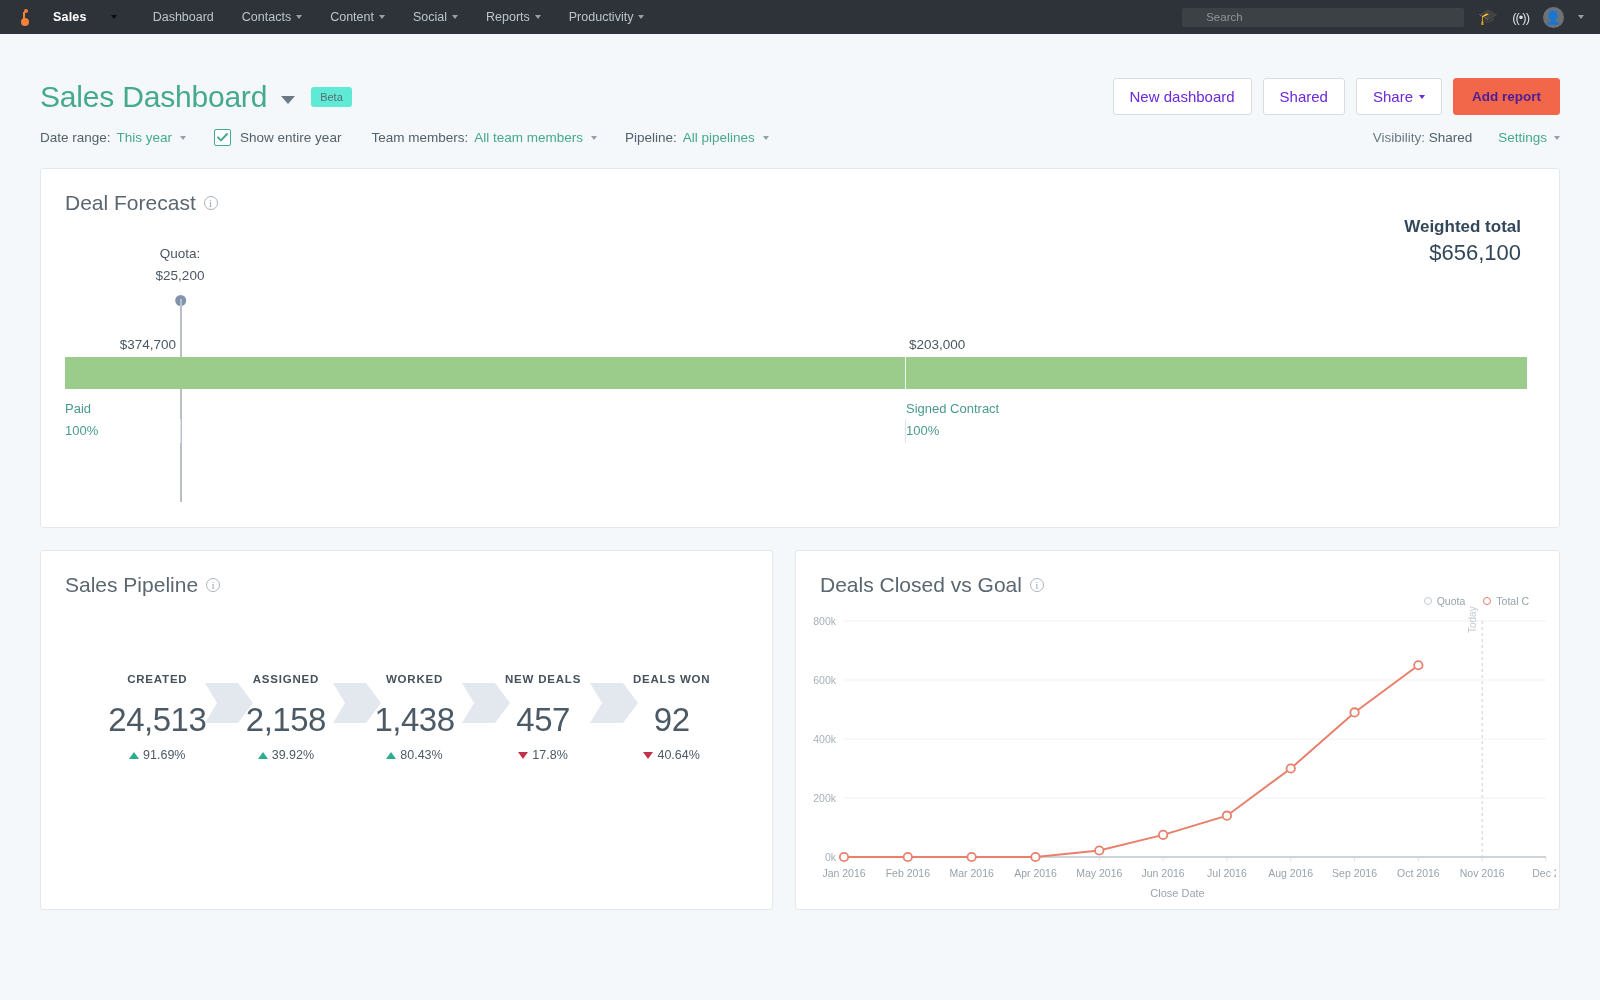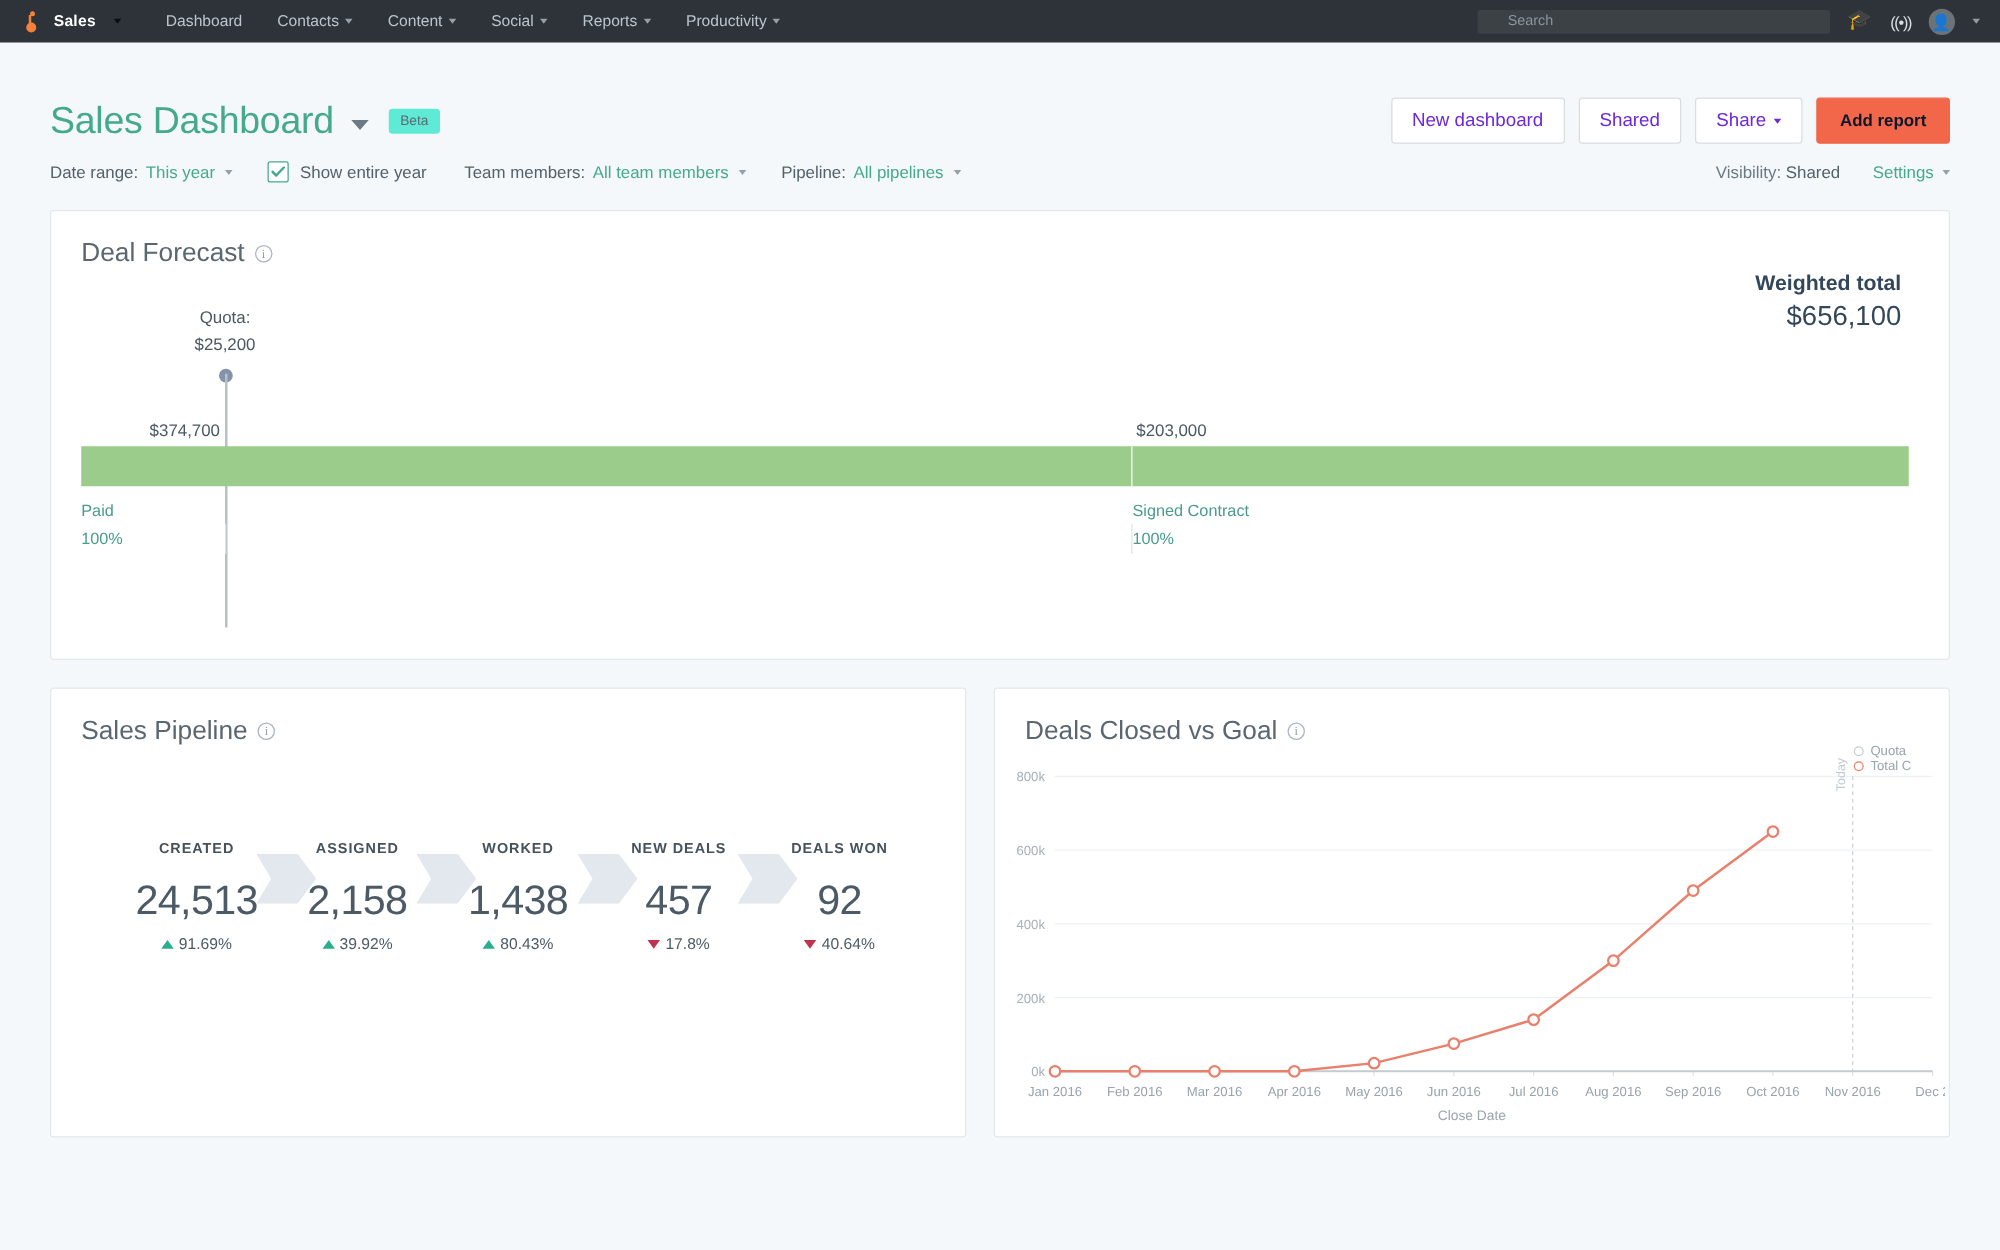--- a/index.html
+++ b/index.html
@@ -9,21 +9,21 @@
     font-family: "Liberation Sans", sans-serif;
     overflow: hidden;
   }
 
   
   .topnav {
     height: 34px; background: #2d3338;
     display: flex; align-items: center;
     padding: 0 12px; position: relative;
   }
-  .brand { display: flex; align-items: center; gap: 14px; margin-right: 22px; justify-content: space-between; }
+  .brand { display: flex; align-items: center; gap: 24px; margin-right: 22px; justify-content: space-between; }
   .hs-logo { width: 17px; height: 17px; position: relative; }
   .hs-logo .dot { position:absolute; background:#f5813a; border-radius:50%; }
   .hs-logo .d1 { width:8px; height:8px; right:0; bottom:0; }
   .hs-logo .d2 { width:4px; height:4px; right:1px; top:0; }
   .hs-logo .bar { position:absolute; background:#f5813a; width:2px; height:7px; right:4px; top:3px; }
   .brand-label { color:#fff; font-size:12.5px; font-weight:bold; letter-spacing:.2px; }
   .navitem {
     color:#bcc5cc; font-size:12.5px; padding: 0 14px;
     display:flex; align-items:center; gap:5px; height:34px; cursor:pointer;
     white-space:nowrap;
@@ -65,21 +65,21 @@
     margin-left:16px; background:#5eead4; color:#5c6b75; font-size:11px;
     padding:4px 9px; border-radius:3px;
   }
   .head-actions { margin-left:auto; display:flex; align-items:center; gap:11px; }
   .btn {
     font-size:15px; padding: 9px 16px; border-radius:3px; cursor:pointer;
     border:1px solid #d8dde1; background:#fff; color:#6d28d9; white-space:nowrap;
     font-family:"Liberation Sans", sans-serif; display:flex; align-items:center; gap:6px;
   }
   .btn-primary {
-    background:#f2674a; border-color:#f2674a; color:#0f172a; font-weight:bold; font-size:13.5px;
+    background:#f2674a; border-color:#f2674a; color:#4c1d95; font-weight:bold; font-size:13.5px;
     padding: 10px 18px;
   }
   .btn .caret-d {
     width:0;height:0;border-left:3.5px solid transparent;border-right:3.5px solid transparent;
     border-top:4.5px solid currentColor;
   }
 
   
   .filterbar {
     display:flex; align-items:center; gap:0; font-size:13.5px; color:#52616b;
@@ -168,21 +168,21 @@
   .stage-delta { font-size:12.5px; margin-top:9px; display:flex; align-items:center; justify-content:center; gap:4px; }
   .stage-delta.up { color:#4b5a65; }
   .stage-delta.down { color:#4b5a65; }
   .tri-up { width:0;height:0;border-left:5px solid transparent;border-right:5px solid transparent;border-bottom:7px solid #2bad8f; }
   .tri-dn { width:0;height:0;border-left:5px solid transparent;border-right:5px solid transparent;border-top:7px solid #c0334d; }
   .chevron {
     position:absolute; top: 10px; right: -31px; width:48px; height:40px;
   }
 
   
-  .legend { position:absolute; right:30px; top:44px; display:flex; font-size:10.5px; color:#98a3ab;flex-direction:column; }
+  .legend { position:absolute; right:30px; top:44px; display:flex; gap:18px; font-size:10.5px; color:#98a3ab; }
   .legend-item { display:flex; align-items:center; gap:5px; }
   .lg-mark { width:8px;height:8px;border-radius:50%;border:1.5px solid #c4ccd2; }
   .lg-mark.red { border-color:#e8806b; }
   .chart-area { position:absolute; left:0; right:0; top:52px; bottom:0; }
   .x-title {
     position:absolute; bottom:10px; left:0; right:0; text-align:center;
     font-size:11px; color:#9aa5ad;
   }
 </style>
 </head>

